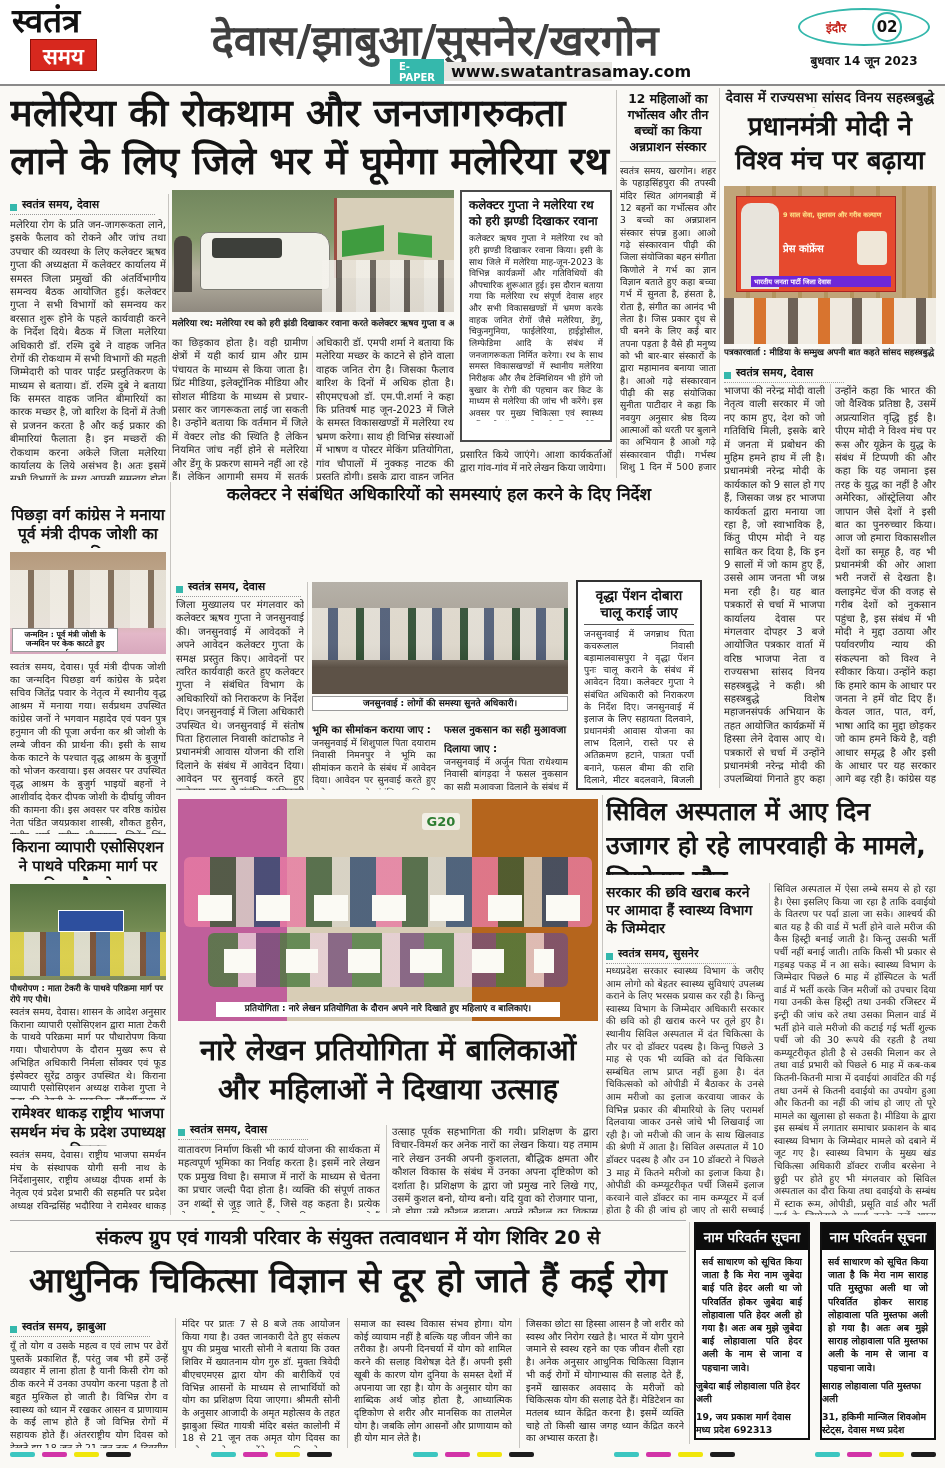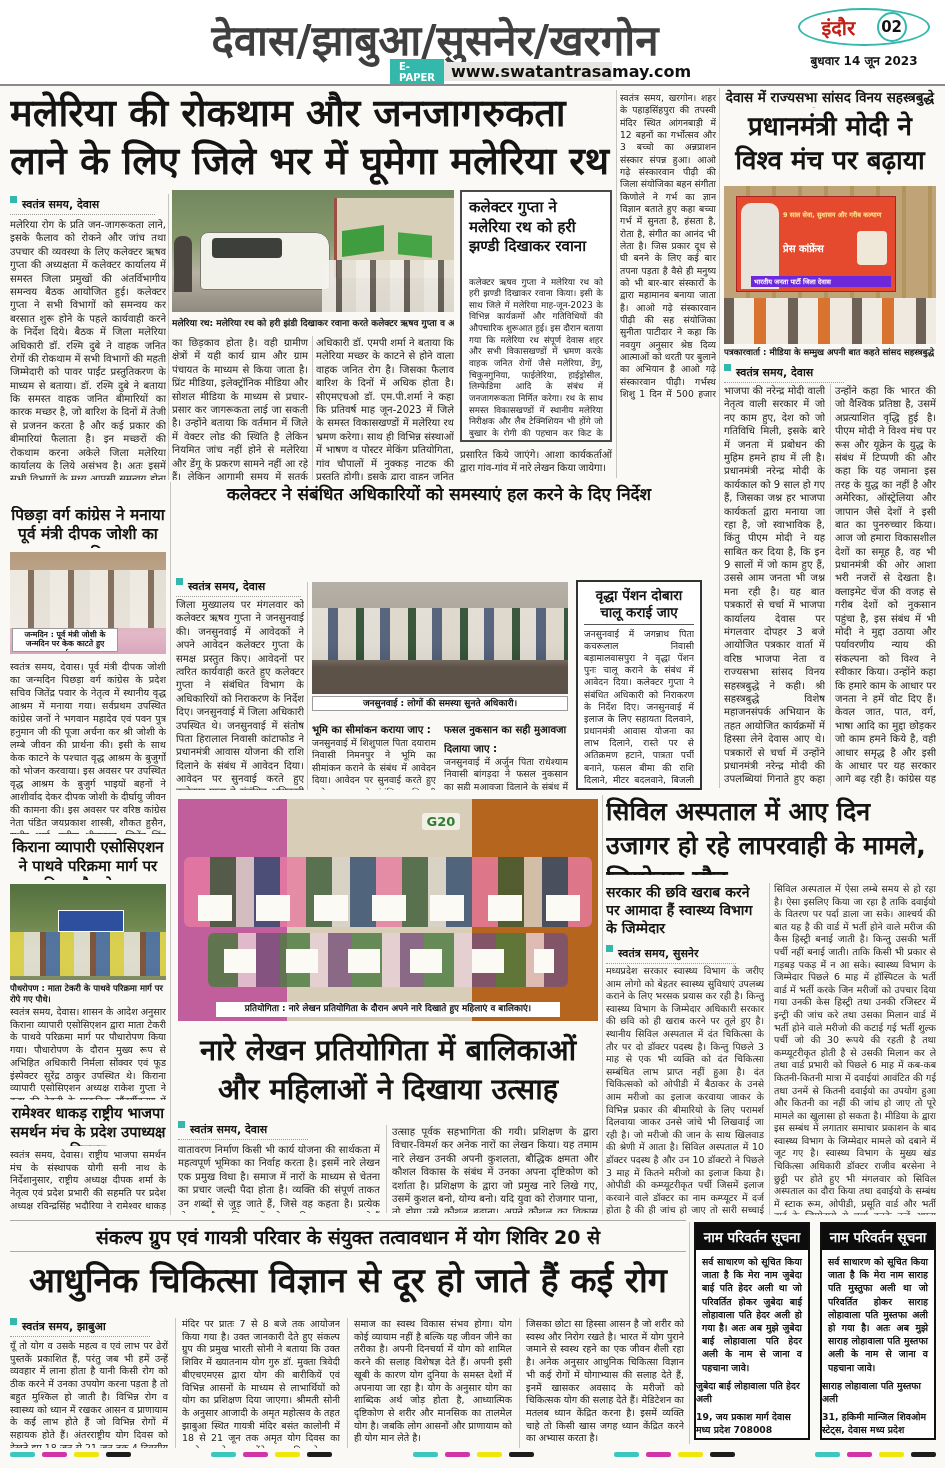--- a/index.html
+++ b/index.html
@@ -7,21 +7,21 @@
   body {
     position:relative; width:945px; height:1468px;
     background:#faf9f5; color:#151515;
     font-family:"DejaVu Sans", sans-serif;
     overflow:hidden;
   }
   .abs { position:absolute; }
   .hl { font-weight:bold; color:#141414; }
   .center { text-align:center; }
   .body-text { font-size:10px; line-height:1.34; text-align:justify; color:#242424; overflow:hidden; }
-  .byline { display:flex; align-items:flex-start; gap:5px; font-size:11px; font-weight:bold;
+  .byline { display:flex; align-items:flex-end; gap:5px; font-size:11px; font-weight:bold;
             border-bottom:1px dotted #9a9a9a; padding-bottom:3px; }
   .byline .sq { width:7px; height:7px; background:#35b8ac; flex:none; display:inline-block; }
   .caption { font-size:9px; font-weight:bold; color:#1c1c1c; overflow:hidden; }
   .vrule { position:absolute; width:1px; background:#c7c5c0; }
   .photo { position:absolute; overflow:hidden; background:#9a958c; }
   .ov { position:absolute; }
   .boxed { border:2px solid #4a4a4a; background:#fff; }
   .notice { position:absolute; border:2px solid #111; background:#fff; overflow:hidden; }
   .notice-head { background:#0d0d0d; color:#fff; font-weight:bold; font-size:13.5px; text-align:center; padding:4px 0; }
   .notice-body { padding:5px 6px 0 6px; font-size:10.2px; font-weight:bold; text-align:justify; line-height:1.42; }
@@ -30,28 +30,32 @@
   .cmyk-dash { width:25px; height:5px; border-radius:2px; }
   .c1{background:#3cc6c0;} .c2{background:#d234a8;} .c3{background:#f0e60a;} .c4{background:#1d1d1d;}
   .subhd { font-weight:bold; }
   .capbar { background:#fff; border:1px solid #9a9a9a; font-size:9px; font-weight:bold; text-align:center;
             overflow:hidden; white-space:nowrap; }
 </style>
 </head>
 <body>
 
 <div class="abs" style="left:0;top:0;width:945px;height:86px;background:#fff;">
+  <div class="abs" style="left:12px;top:4px;width:122px;height:78px;">
+    <div style="font-size:33px;font-weight:bold;line-height:1.05;color:#111;">स्वतंत्र</div>
+    <div style="display:inline-block;background:#d7281e;color:#fff;font-size:22px;font-weight:bold;padding:0 12px;margin-left:18px;border:1px solid #8c0f08;">समय</div>
+  </div>
   <div class="abs hl" style="left:150px;top:10px;width:570px;height:52px;font-size:42px;color:#3f3f3f;text-align:center;">देवास/झाबुआ/सुसनेर/खरगोन</div>
   <div class="abs" style="left:390px;top:62px;width:222px;height:19px;background:#e6e5e1;display:flex;align-items:center;">
     <span style="background:#35b8ac;color:#fff;font-size:10px;font-weight:bold;padding:2px 9px;">E-PAPER</span>
     <span style="font-size:16px;font-weight:bold;color:#111;padding-left:7px;">www.swatantrasamay.com</span>
   </div>
   <div class="abs" style="left:798px;top:8px;width:140px;height:72px;">
     <div style="width:132px;height:38px;border:2px solid #35b8ac;border-radius:50%;background:#fff;display:flex;align-items:center;justify-content:space-evenly;">
-      <span style="color:#c21f17;font-size:20px;font-weight:bold;text-align:center;">इंदौर</span>
+      <span style="color:#c21f17;font-size:12px;font-weight:bold;text-align:center;">इंदौर</span>
       <span style="width:30px;height:30px;border-radius:50%;border:2px solid #35b8ac;display:flex;align-items:center;justify-content:center;font-size:15px;font-weight:bold;color:#111;">02</span>
     </div>
     <div class="center" style="font-size:12px;font-weight:bold;margin-top:6px;width:132px;">बुधवार 14 जून 2023</div>
   </div>
   <div class="abs" style="left:0;top:84px;width:945px;height:2px;background:#8a8a8a;"></div>
 </div>
 
 <div class="abs" style="left:10px;top:90px;width:602px;height:390px;">
   <div class="hl" style="font-size:38px;line-height:1.26;width:602px;height:98px;overflow:hidden;">मलेरिया की रोकथाम और जनजागरुकता लाने के लिए जिले भर में घूमेगा मलेरिया रथ</div>
   <div class="byline abs" style="left:0;top:106px;width:145px;">
@@ -68,29 +72,30 @@
     <div class="ov" style="left:226px;top:44px;width:34px;height:22px;background:#46a346;transform:skewY(6deg);"></div>
     <div class="ov" style="left:150px;bottom:0;width:132px;height:52px;background:repeating-linear-gradient(90deg,#f4f2ec 0 14px,#5c5650 14px 20px,#e9e4da 20px 34px);opacity:.85;"></div>
     <div class="ov" style="left:2px;top:46px;width:18px;height:56px;background:#4b463f;border-radius:8px 8px 0 0;"></div>
   </div>
   <div class="abs caption" style="left:162px;top:226px;width:282px;height:14px;white-space:nowrap;">मलेरिया रथ:  मलेरिया रथ को हरी झंडी दिखाकर रवाना करते कलेक्टर ऋषव गुप्ता व अन्य अधिकारी।</div>
 
   <div class="abs body-text" style="left:162px;top:246px;width:136px;height:144px;">का छिड़काव होता है। वही ग्रामीण क्षेत्रों में यही कार्य ग्राम और ग्राम पंचायत के माध्यम से किया जाता है। प्रिंट मीडिया, इलेक्ट्रॉनिक मीडिया और सोशल मीडिया के माध्यम से प्रचार-प्रसार कर जागरूकता लाई जा सकती है। उन्होंने बताया कि वर्तमान में जिले में वेक्टर लोड की स्थिति है लेकिन नियमित जांच नहीं होने से मलेरिया और डेंगू के प्रकरण सामने नहीं आ रहे हैं। लेकिन आगामी समय में सतर्क रहने की आवश्यकता है।</div>
   <div class="abs body-text" style="left:306px;top:246px;width:138px;height:144px;">अधिकारी डॉ. एमपी शर्मा ने बताया कि मलेरिया मच्छर के काटने से होने वाला वाहक जनित रोग है। जिसका फैलाव बारिश के दिनों में अधिक होता है। सीएमएचओ डॉ. एम.पी.शर्मा ने कहा कि प्रतिवर्ष माह जून-2023 में जिले के समस्त विकासखण्डों में मलेरिया रथ भ्रमण करेगा। साथ ही विभिन्न संस्थाओं में भाषण व पोस्टर मेकिंग प्रतियोगिता, गांव चौपालों में नुक्कड़ नाटक की प्रस्तुति होगी। इसके द्वारा वाहन जनित रोगों की रोकथाम के लिये सार्थक संदेश</div>
 
   <div class="abs boxed" style="left:450px;top:100px;width:152px;height:252px;padding:6px 7px;overflow:hidden;">
-    <div class="hl" style="font-size:15px;line-height:1.3;margin-bottom:20px;">कलेक्टर गुप्ता ने मलेरिया रथ को हरी झण्डी दिखाकर रवाना</div>
+    <div class="hl" style="font-size:12px;line-height:1.3;margin-bottom:4px;">कलेक्टर गुप्ता ने मलेरिया रथ को हरी झण्डी दिखाकर रवाना</div>
     <div class="body-text" style="font-size:8.7px;height:188px;">कलेक्टर ऋषव गुप्ता ने मलेरिया रथ को हरी झण्डी दिखाकर रवाना किया। इसी के साथ जिले में मलेरिया माह-जून-2023 के विभिन्न कार्यक्रमों और गतिविधियों की औपचारिक शुरूआत हुई। इस दौरान बताया गया कि मलेरिया रथ संपूर्ण देवास शहर और सभी विकासखण्डों में भ्रमण करके वाहक जनित रोगों जैसे मलेरिया, डेंगू, चिकुनगुनिया, फाईलेरिया, हाईड्रोसील, लिम्फेडिमा आदि के संबंध में जनजागरूकता निर्मित करेगा। रथ के साथ समस्त विकासखण्डों में स्थानीय मलेरिया निरीक्षक और लैब टेक्निशियन भी होंगे जो बुखार के रोगी की पहचान कर किट के माध्यम से मलेरिया की जांच भी करेंगे। इस अवसर पर मुख्य चिकित्सा एवं स्वास्थ्य अधिकारी डॉ. एम.पी.शर्मा, जिला मलेरिया अधिकारी डॉ. रश्मि दुबे, जिला मलेरिया कार्यालय के समस्त मलेरिया निरीक्षक, सर्विलेन्स निरीक्षक और अन्य अधिकारी कर्मचारी उपस्थित थे।</div>
   </div>
   <div class="abs body-text" style="left:450px;top:358px;width:152px;height:32px;font-family:Liberation Serif, serif;">प्रसारित किये जाएंगे। आशा कार्यकर्ताओं द्वारा गांव-गांव में नारे लेखन किया जायेगा।</div>
   <div class="vrule" style="left:158px;top:104px;height:286px;"></div>
   <div class="vrule" style="left:302px;top:246px;height:144px;"></div>
 </div>
 
 <div class="abs" style="left:620px;top:92px;width:96px;height:386px;">
+  <div class="hl center" style="font-size:12.3px;line-height:1.3;border-bottom:1px solid #bbb;padding-bottom:3px;margin-bottom:3px;height:70px;overflow:hidden;">12 महिलाओं का गर्भोत्सव और तीन बच्चों का किया अन्नप्राशन संस्कार</div>
   <div class="body-text" style="font-size:9.2px;height:308px;">स्वतंत्र समय, खरगोन। शहर के पहाड़सिंहपुरा की तपस्वी मंदिर स्थित आंगनबाड़ी में 12 बहनों का गर्भोत्सव और 3 बच्चो का अन्नप्राशन संस्कार संपन्न हुआ। आओ गढ़े संस्कारवान पीढ़ी की जिला संयोजिका बहन संगीता किणोले ने गर्भ का ज्ञान विज्ञान बताते हुए कहा बच्चा गर्भ में सुनता है, हंसता है, रोता है, संगीत का आनंद भी लेता है। जिस प्रकार दूध से घी बनने के लिए कई बार तपना पड़ता है वैसे ही मनुष्य को भी बार-बार संस्कारों के द्वारा महामानव बनाया जाता है। आओ गढ़े संस्कारवान पीढ़ी की सह संयोजिका सुनीता पाटीदार ने कहा कि नवयुग अनुसार श्रेष्ठ दिव्य आत्माओं को धरती पर बुलाने का अभियान है आओ गढ़े संस्कारवान पीढ़ी। गर्भस्थ शिशु 1 दिन में 500 हजार शब्द सीख लेता है। इस समय कोरे कागज के समान बच्चे का मन होता है हम उसे जो बनाना चाहे वो बना सकते है। गायत्री परिवार की वरिष्ठ बहन रेणु दीदी, भानुप्रिया दीदी और मनीष दीदी ने सभी को शुभकामनाएं दी।</div>
 </div>
 <div class="vrule" style="left:616px;top:90px;height:388px;"></div>
 <div class="vrule" style="left:719px;top:88px;height:700px;"></div>
 
 <div class="abs" style="left:724px;top:88px;width:212px;height:700px;">
   <div class="hl center" style="font-size:13.5px;height:20px;overflow:hidden;">देवास में राज्यसभा सांसद विनय सहस्त्रबुद्धे ने कहा-</div>
   <div class="hl center" style="font-size:26px;line-height:1.3;height:72px;overflow:hidden;margin-top:2px;">प्रधानमंत्री मोदी ने विश्व मंच पर बढ़ाया भारत का मान</div>
   <div class="photo" style="left:0;top:98px;width:212px;height:158px;background:repeating-linear-gradient(90deg,#c0a478 0 22px,#b2945f 22px 26px);">
     <div class="ov" style="left:12px;top:10px;width:160px;height:96px;background:#e64a2e;border:1px solid #a22;">
@@ -216,21 +221,21 @@
   <div class="vrule" style="left:165px;top:98px;height:130px;"></div>
   <div class="vrule" style="left:337px;top:98px;height:130px;"></div>
   <div class="vrule" style="left:509px;top:98px;height:130px;"></div>
 </div>
 <div class="vrule" style="left:689px;top:1222px;height:222px;"></div>
 
 <div class="notice" style="left:694px;top:1222px;width:116px;height:218px;">
   <div class="notice-head">नाम परिवर्तन सूचना</div>
   <div class="notice-body" style="font-size:9.3px;">सर्व साधारण को सूचित किया जाता है कि मेरा नाम जुबेदा बाई पति हेदर अली था जो परिवर्तित होकर जुबेदा बाई लोहावाला पति हेदर अली हो गया है। अतः अब मुझे जुबेदा बाई लोहावाला पति हेदर अली के नाम से जाना व पहचाना जावे।</div>
   <div class="notice-sign" style="font-size:9.3px;">जुबेदा बाई लोहावाला पति हेदर अली</div>
-  <div class="notice-sign" style="font-size:9.3px;">19, जय प्रकाश मार्ग देवास मध्य प्रदेश 708008</div>
+  <div class="notice-sign" style="font-size:9.3px;">19, जय प्रकाश मार्ग देवास मध्य प्रदेश 692313</div>
 </div>
 <div class="notice" style="left:820px;top:1222px;width:116px;height:218px;">
   <div class="notice-head">नाम परिवर्तन सूचना</div>
   <div class="notice-body" style="font-size:9.3px;">सर्व साधारण को सूचित किया जाता है कि मेरा नाम साराह पति मुस्तुफा अली था जो परिवर्तित होकर साराह लोहावाला पति मुस्तफा अली हो गया है। अतः अब मुझे साराह लोहावाला पति मुस्तफा अली के नाम से जाना व पहचाना जावे।</div>
   <div class="notice-sign" style="font-size:9.3px;">साराह लोहावाला पति मुस्तफा अली</div>
   <div class="notice-sign" style="font-size:9.3px;">31, हकिमी मान्जिल शिवओम स्टेट्स, देवास मध्य प्रदेश 455001</div>
 </div>
 
 <div class="abs" style="left:10px;top:1452px;width:926px;display:flex;justify-content:space-between;">
   <div class="cmyk-group">

